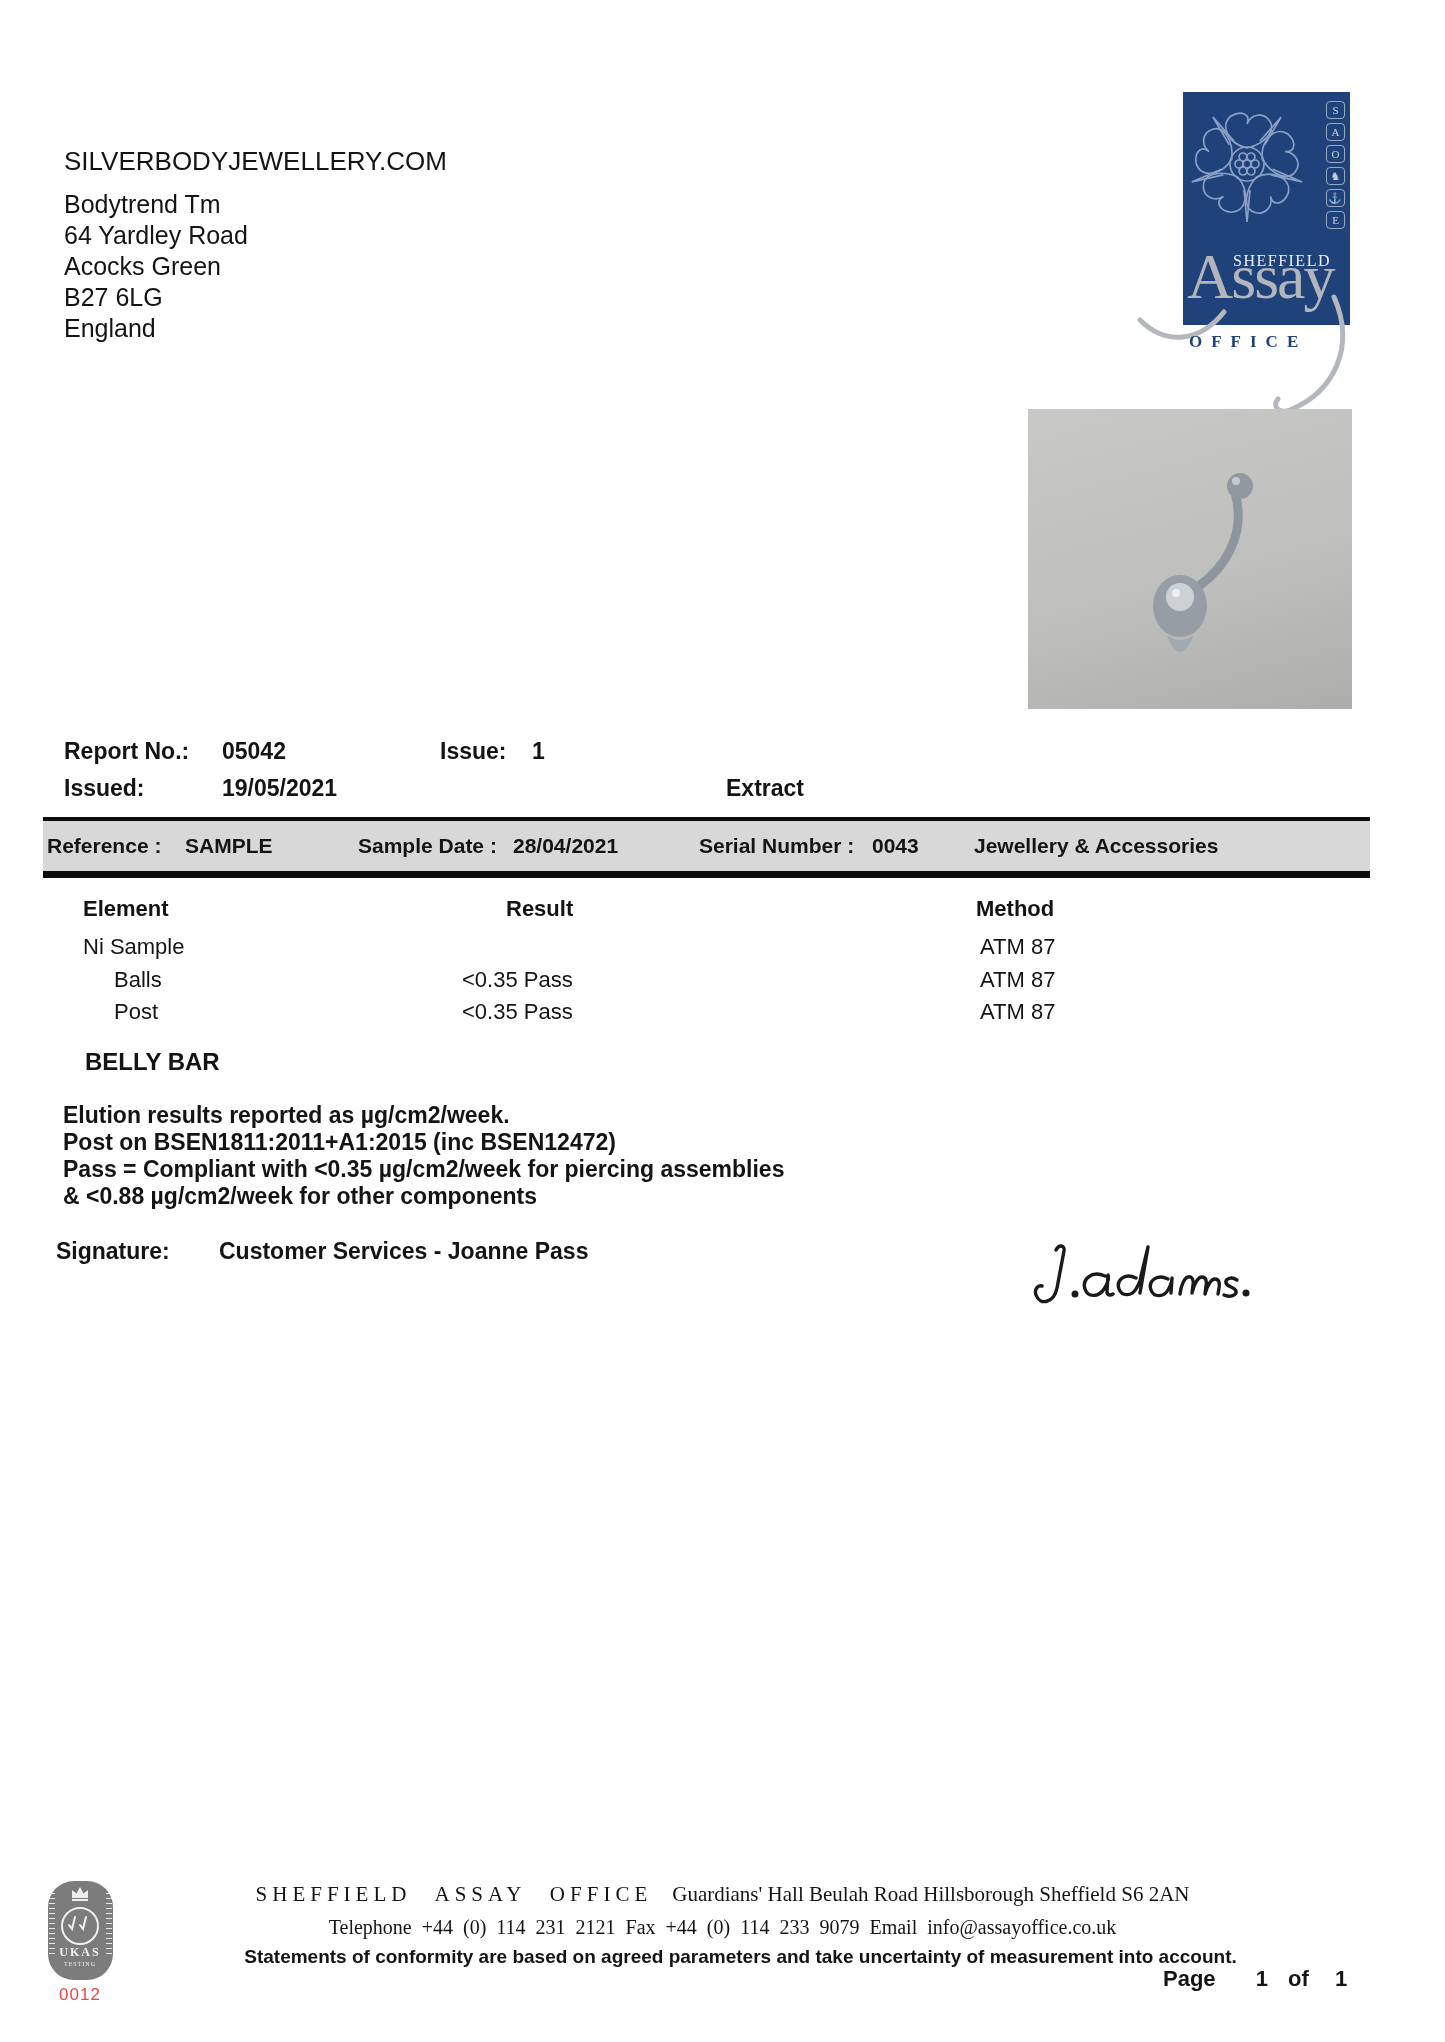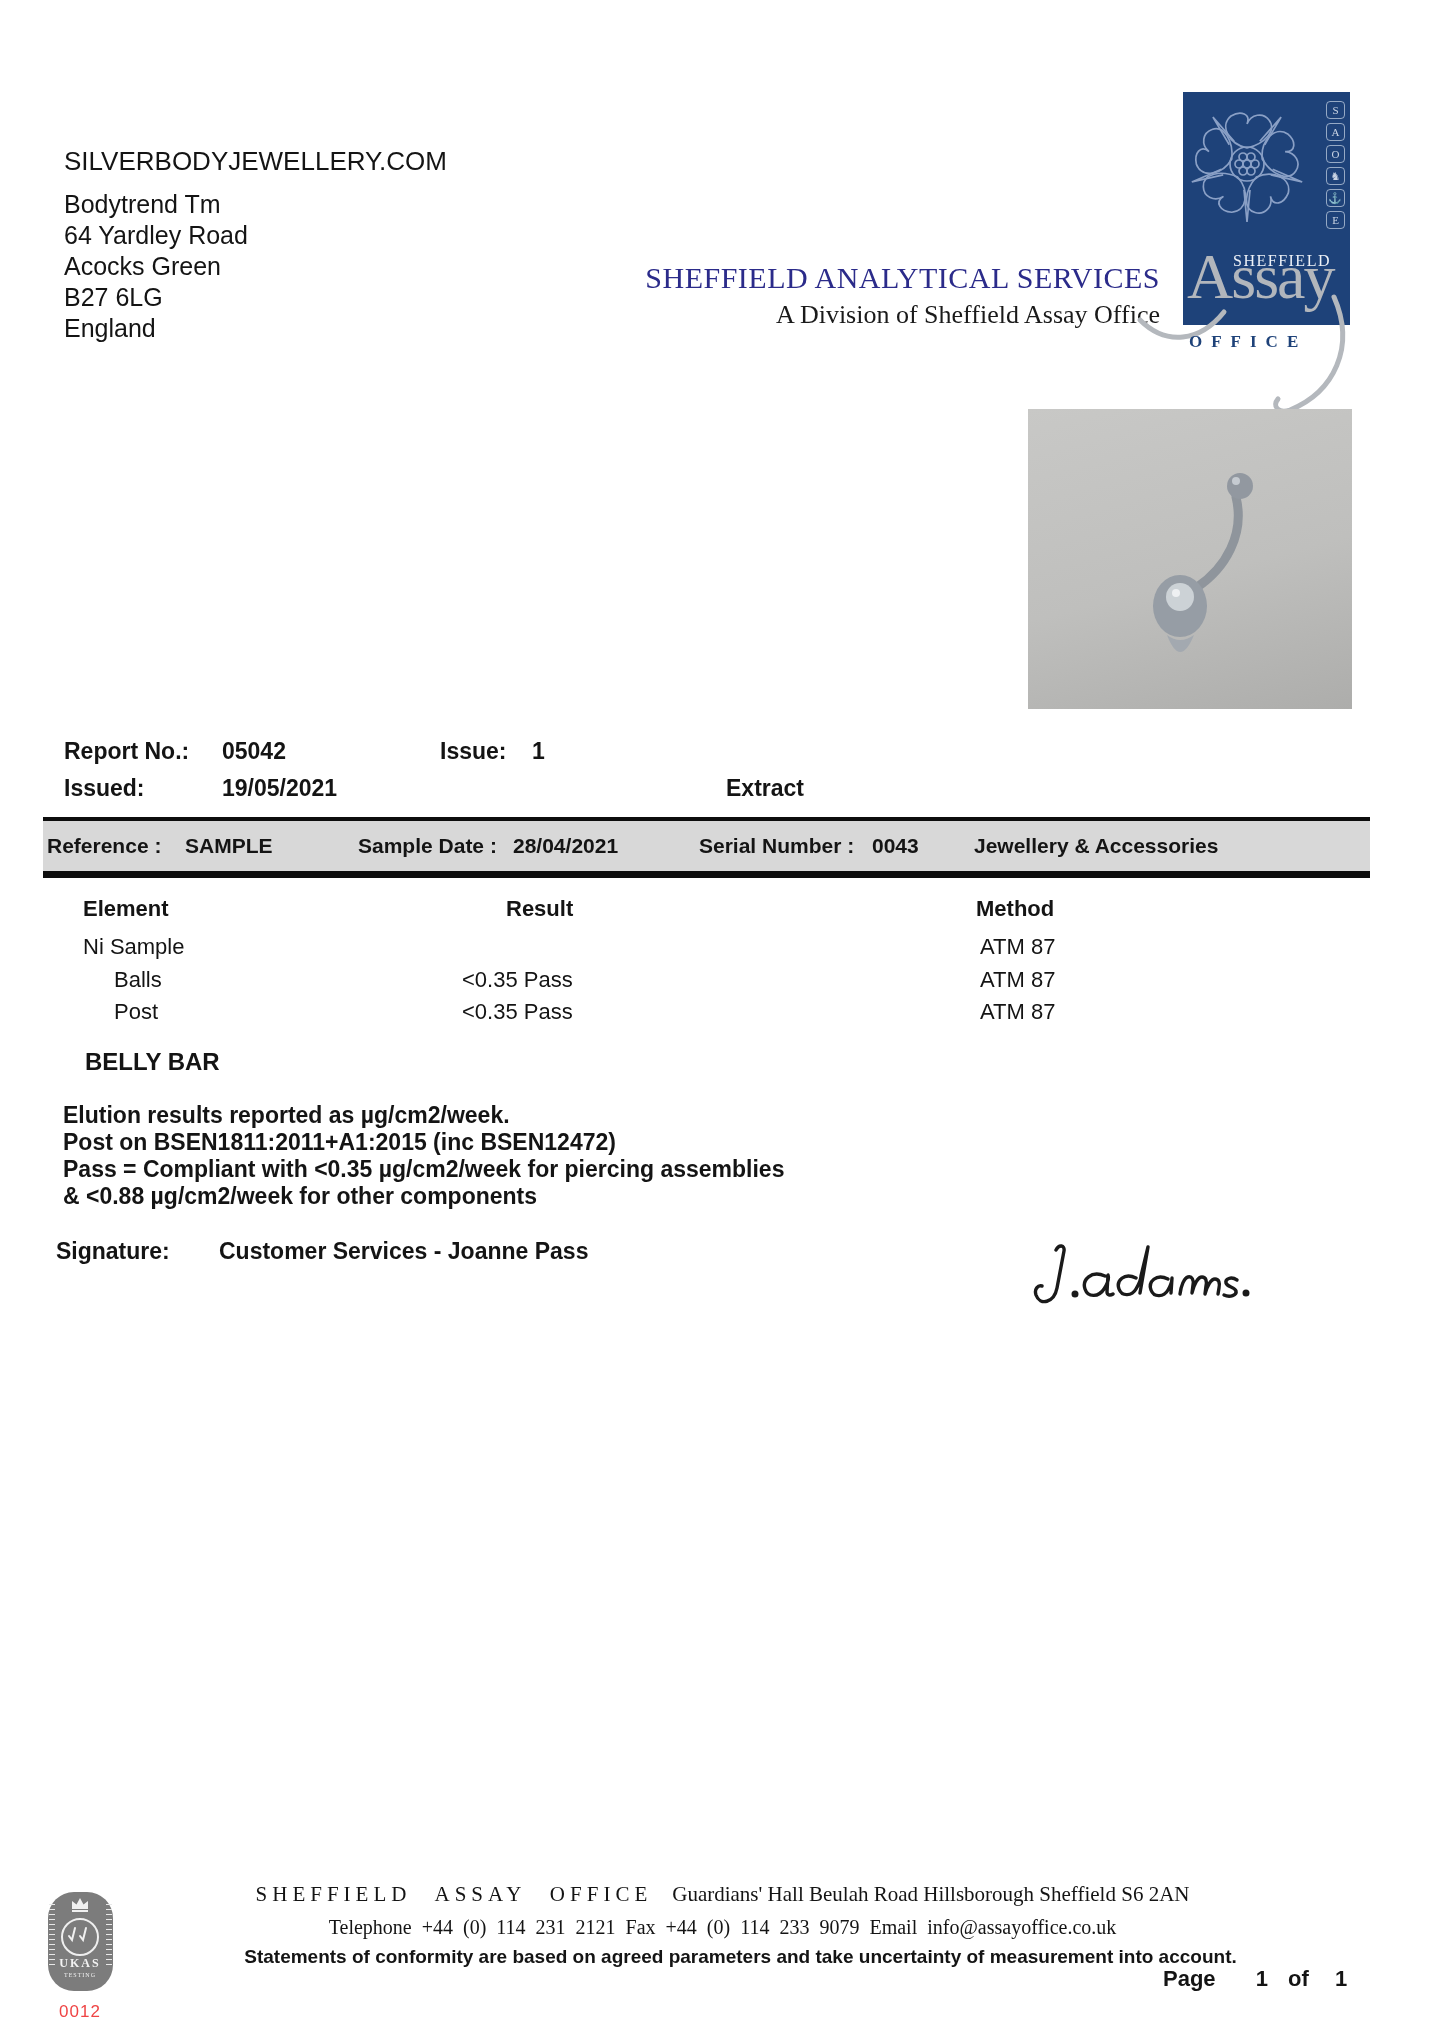--- a/index.html
+++ b/index.html
@@ -46,21 +46,21 @@
   
   .f-line{left:0;width:1445px;text-align:center;font-family:"Liberation Serif",serif;white-space:nowrap;}
   .f1{top:1882px;font-size:21px;}
   .officename{letter-spacing:5px;word-spacing:14px;margin-right:20px;}
   .f2{top:1916px;font-size:20px;word-spacing:5px;}
   .f3{top:1946px;font-family:"Liberation Sans",sans-serif;font-size:19px;font-weight:700;padding-left:18px;}
   .pagenum{left:1163px;top:1966px;font-size:22px;font-weight:700;}
   .pagenum span{display:inline-block;}
   
   .ukas{left:47px;top:1881px;width:66px;text-align:center;}
-  .ukas .box{position:relative;width:65px;height:99px;background:#7c7c7c;margin:11px auto;border-radius:26px;}
+  .ukas .box{position:relative;width:65px;height:99px;background:#7c7c7c;margin:0 auto;border-radius:26px;}
   .ukas .strip{position:absolute;top:8px;bottom:26px;width:6px;
       background:repeating-linear-gradient(to bottom,transparent 0 4px,#e8e8e8 4px 5px);}
   .ukas .strip.l{left:1px;} .ukas .strip.r{right:1px;}
   .ukas .circle{position:absolute;left:50%;top:26px;transform:translateX(-50%);
       width:34px;height:34px;border:2px solid #efefef;border-radius:50%;}
   .ukas .name{position:absolute;left:0;right:0;top:64px;color:#f2f2f2;font-size:12px;font-weight:700;
       letter-spacing:2px;font-family:"Liberation Serif",serif;}
   .ukas .sub{position:absolute;left:0;right:0;top:80px;color:#f2f2f2;font-size:6px;letter-spacing:1px;
       font-family:"Liberation Serif",serif;}
   .ukas .num{margin-top:5px;color:#ef4444;font-size:17px;letter-spacing:1px;}
@@ -72,24 +72,20 @@
 
   <div class="abs customer">
     <div class="name">SILVERBODYJEWELLERY.COM</div>
     <div class="line">Bodytrend Tm</div>
     <div class="line">64 Yardley Road</div>
     <div class="line">Acocks Green</div>
     <div class="line">B27 6LG</div>
     <div class="line">England</div>
   </div>
 
-  <div class="abs org">
-    <div class="title">SHEFFIELD ANALYTICAL SERVICES</div>
-    <div class="subtitle">A Division of Sheffield Assay Office</div>
-  </div>
 
   <div class="abs sao">
     <div class="box">
 
       <svg class="abs" style="left:2px;top:4px;" width="132" height="142" viewBox="0 0 132 142">
         <g transform="translate(62,68)" fill="none" stroke="#8aa0c6" stroke-width="1.7">
           <g id="petals">
             <g>
                 <path d="M0,-16 C-18,-20 -28,-38 -16,-48 C-6,-54 4,-50 0,-40 C4,-50 16,-52 22,-44 C30,-34 18,-20 0,-16 Z"></path>
               </g>

